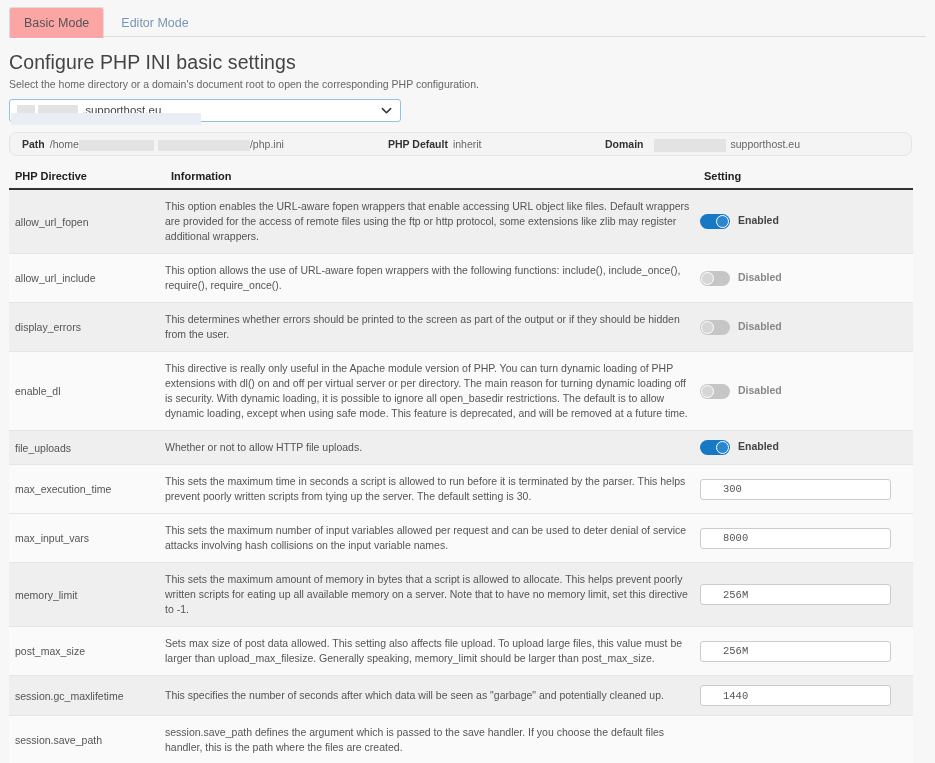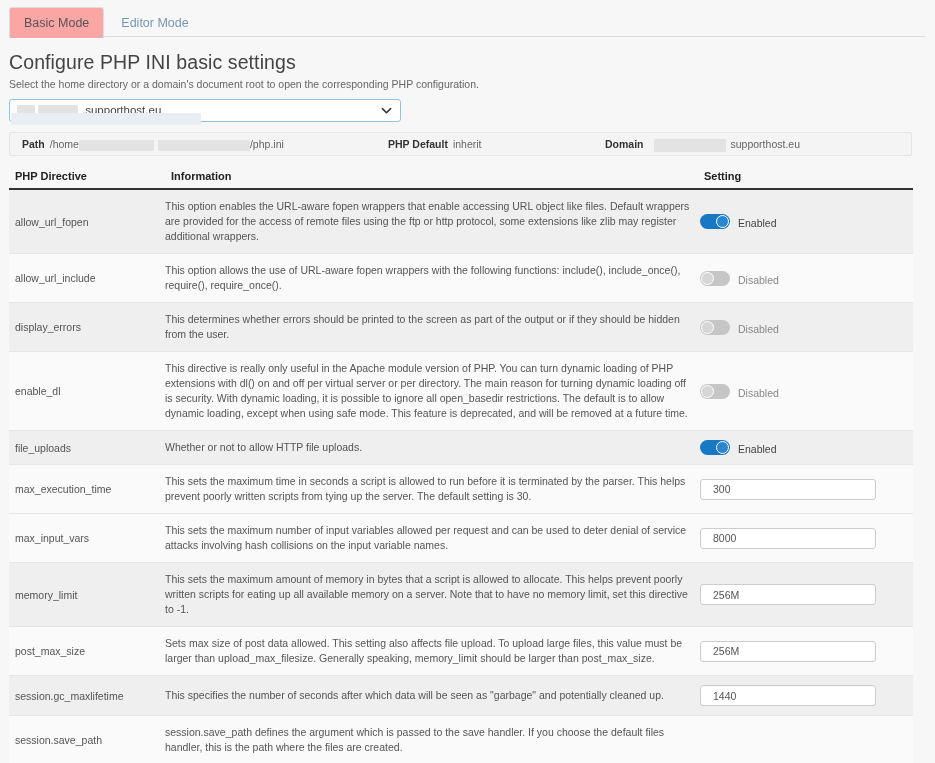--- a/index.html
+++ b/index.html
@@ -97,21 +97,21 @@
     right: 9px; top: 6px;
     width: 11px; height: 11px;
     pointer-events: none;
   }
 
   
   .infobar {
     height: 24px;
     background: #f4f4f4;
     border: 1px solid #e4e4e4;
-    border-radius: 2px;
+    border-radius: 8px;
     width: 903px;
     font-size: 10.5px;
     color: #555;
     position: relative;
     line-height: 22px;
     margin-bottom: 14px;
   }
   .infobar .fld { position: absolute; white-space: nowrap; }
   .infobar .lab { font-weight: bold; color: #333; margin-right: 5px; }
   .infobar .val { color: #666; }
@@ -147,21 +147,21 @@
   table.directives td {
     vertical-align: middle;
     padding: 9px 0 9px 6px;
     color: #555;
   }
   td.dir { color: #555; font-size: 10.5px; }
   td.inf { padding-left: 12px; padding-right: 14px; line-height: 15px; color: #555; }
   td.set { padding-left: 9px; }
 
   
-  .toggle-row { display: flex; align-items: flex-end; }
+  .toggle-row { display: flex; align-items: flex-start; font-weight: bold; }
   .switch {
     position: relative;
     width: 30px; height: 15px;
     border-radius: 9px;
     flex: 0 0 auto;
     margin-right: 8px;
   }
   .switch.on  { background: #1778c4; }
   .switch.off { background: #c6c6c6; }
   .switch .knob {
@@ -176,29 +176,29 @@
   .switch.on::after {
     content: ""; position: absolute; left: 2px; top: 4px;
     width: 12px; height: 7px; border-radius: 4px; background: #1778c4;
   }
   .sw-label { font-size: 10.5px; }
   .sw-label.on  { color: #444; }
   .sw-label.off { color: #888; }
 
   
   input.val-input {
-    width: 176px;
+    width: 191px;
     height: 21px;
     border: 1px solid #ccc;
     border-radius: 3px;
     background: #fff;
-    font-family: Liberation Sans, sans-serif;
+    font-family: Liberation Mono, monospace;
     font-size: 10.5px;
     color: #555;
-    padding: 0 12px;
+    padding: 0 22px;
     outline: none;
   }
 </style>
 </head>
 <body>
 
 <div class="page">
 
   <div class="tabs">
     <div class="tab active">

